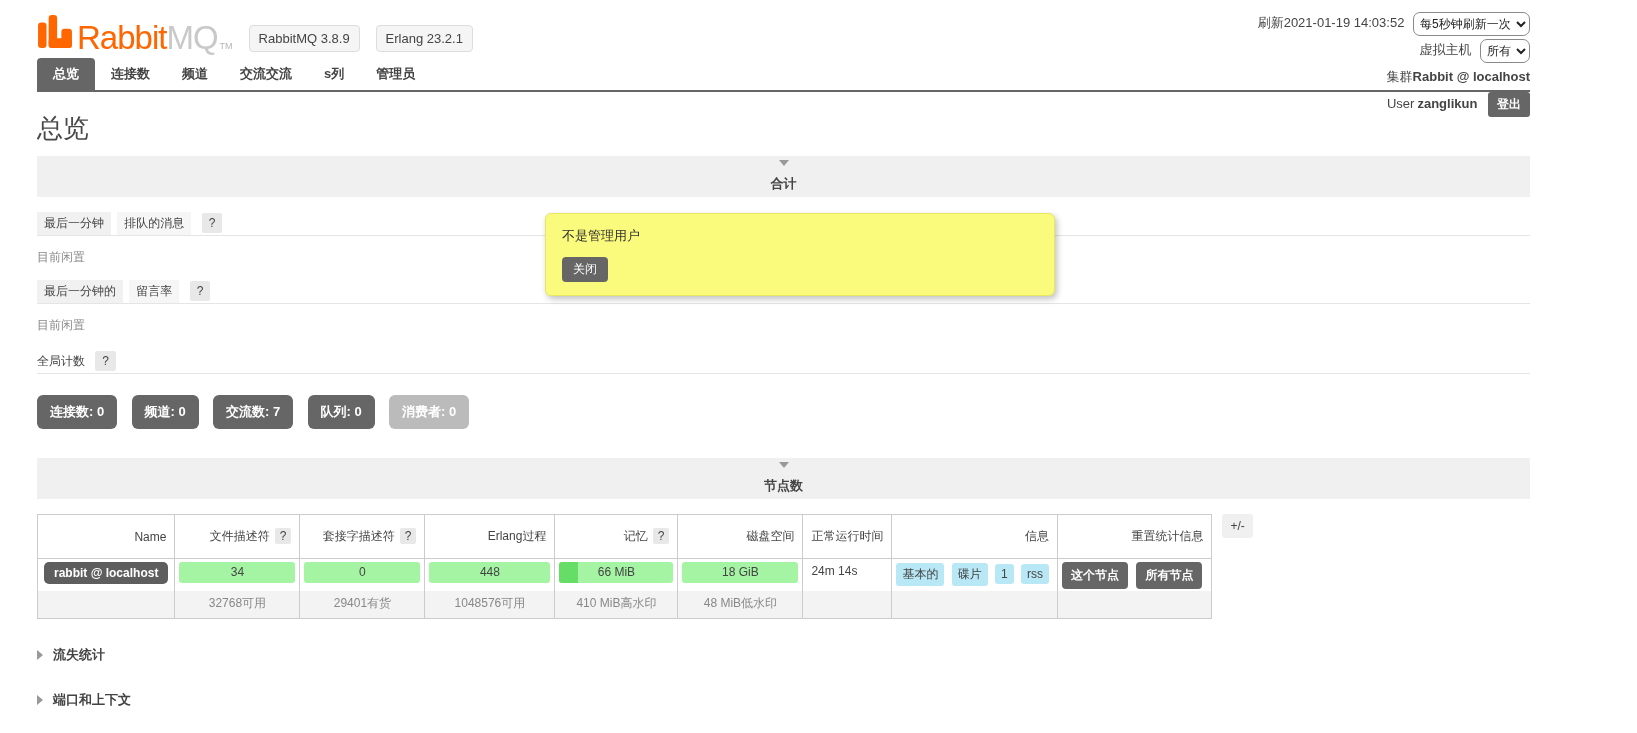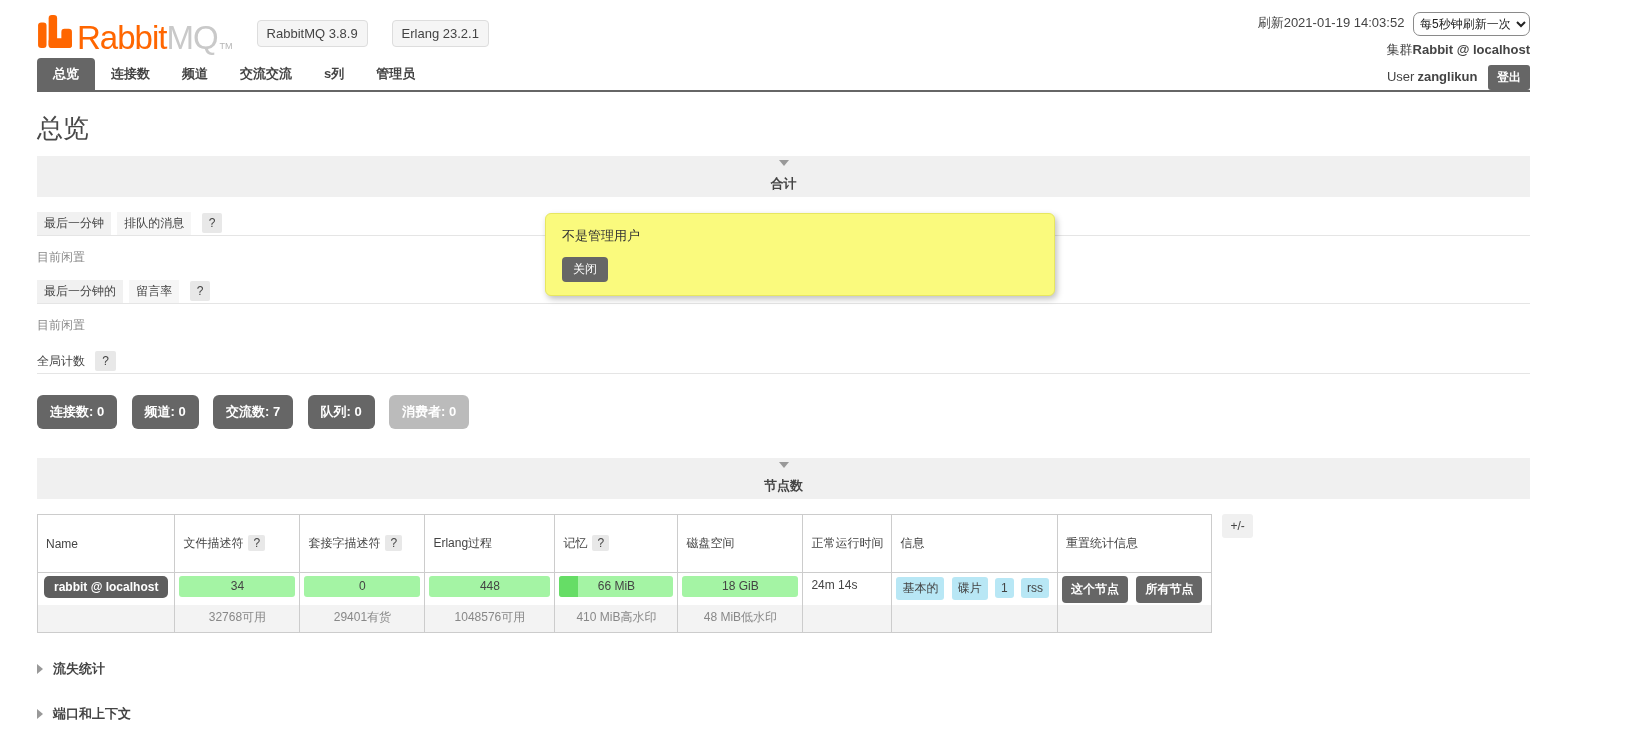--- a/index.html
+++ b/index.html
@@ -6,21 +6,21 @@
   html,body { margin:0; padding:0; }
   body {
     width:1637px; height:733px; position:relative; overflow:hidden;
     background:#fff; color:#444;
     font-family:"Liberation Sans","DejaVu Sans",sans-serif; font-size:12px;
   }
   .page { width:1493px; margin-left:37px; position:relative; }
 
   
   .header { position:relative; padding-top:14px; }
-  .logo-row { display:flex; align-items:center; gap:24px; }
+  .logo-row { display:flex; align-items:flex-end; gap:16px; }
   .logo { display:flex; align-items:flex-end; cursor:pointer; }
   .logo svg { margin-right:4px; }
   .logo-text { font-size:33px; line-height:30px; letter-spacing:-1px; color:#ff6600; }
   .logo-mq { color:#c9c9c9; }
   .logo-tm { font-size:9px; color:#b5b5b5; margin-left:2px; line-height:14px; }
   .version-badge { background:#f5f5f5; border:1px solid #ddd; border-radius:4px;
     padding:5px 9px; font-size:13px; color:#444; margin-bottom:1px; white-space:nowrap; }
   .header-right { position:absolute; top:10px; right:0; text-align:right; font-size:13px; }
   .header-right .hrow { margin-bottom:2px; height:25px; line-height:25px; white-space:nowrap; }
   select { font-size:12px; border:1px solid #8a8a8a; border-radius:7px; background:#fff;
@@ -54,21 +54,21 @@
   .global-label { display:inline-block; padding:3px 0; }
 
   .count-badges { margin:21px 0 0; }
   .count-badge { display:inline-block; background:#666; color:#fff; font-weight:bold;
     font-size:13px; padding:8px 13px; border-radius:6px; margin-right:11px; }
   .count-badge.muted { background:#bbb; }
 
   
   .nodes-flex { display:flex; align-items:flex-start; gap:10px; margin-bottom:4px; }
   table.nodes { border-collapse:collapse; table-layout:fixed; }
-  .nodes th { border:1px solid #ccc; padding:20px 8px; text-align:left; font-weight:normal;
+  .nodes th { border:1px solid #ccc; padding:13px 8px; text-align:right; font-weight:normal;
     color:#444; background:#fff; white-space:nowrap; overflow:hidden; }
   .nodes th .help { padding:1px 5px; margin-left:5px; }
   .nodes td { border-left:1px solid #ccc; border-right:1px solid #ccc; padding:2px 4px;
     vertical-align:top; white-space:nowrap; }
   .nodes tr.main-row td { padding-top:3px; }
   .nodes tr.sub-row td { background:#f3f3f3; color:#888; text-align:center;
     padding:4px 4px 6px; border-bottom:1px solid #ccc; }
   .bar { position:relative; background:#a4f4a4; border-radius:3px; height:21px;
     line-height:21px; text-align:center; overflow:hidden; }
   .bar .fill { position:absolute; left:0; top:0; bottom:0; background:#66dd66; }
@@ -119,20 +119,26 @@
     </div>
 
     <div class="header-right">
       <div class="hrow">
         <span>刷新2021-01-19 14:03:52</span>
         <select>
           <option>每5秒钟刷新一次</option>
         </select>
       </div>
       <div class="hrow">
+        <span>虚拟主机</span>
+        <select>
+          <option>所有</option>
+        </select>
+      </div>
+      <div class="hrow">
         <span>集群</span><span class="bold-val">Rabbit @ localhost</span>
       </div>
       <div class="hrow">
         <span class="user-label">User</span><span class="bold-val">zanglikun</span>
         <button class="logout-btn">登出</button>
       </div>
     </div>
   </div>
 
   <div class="tabs">

